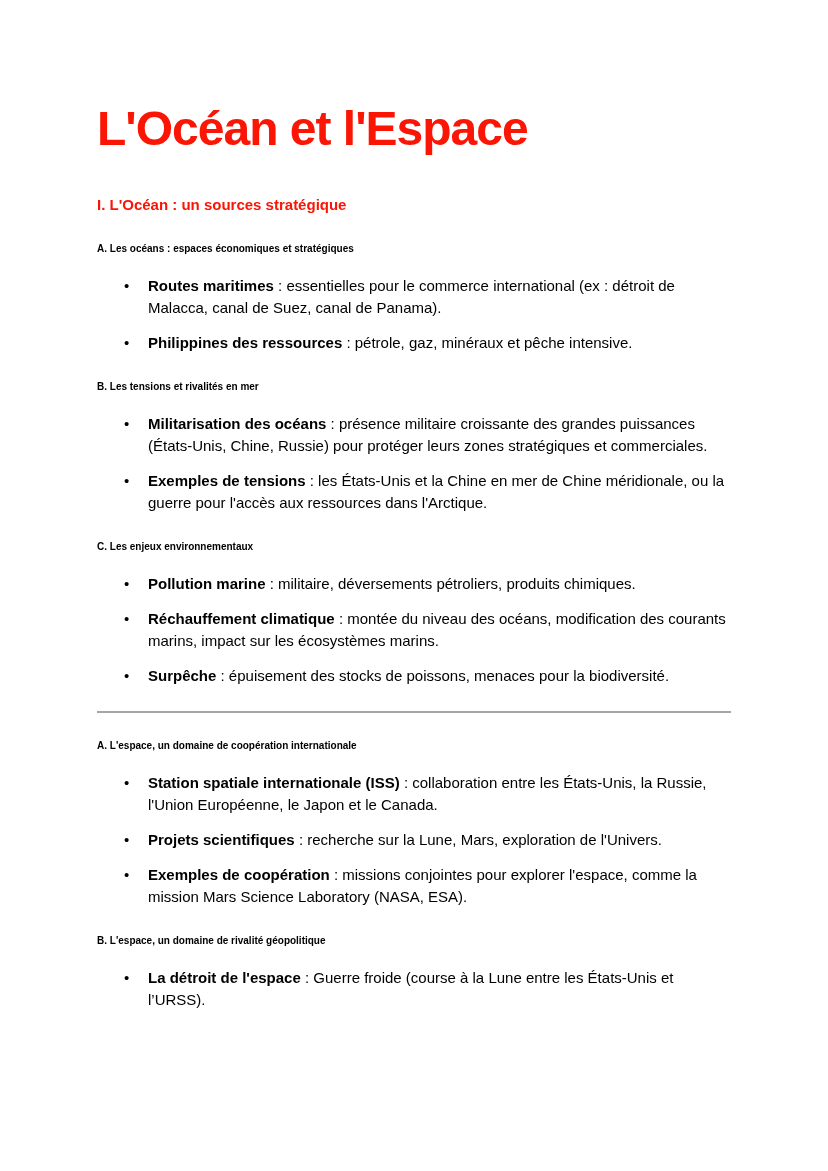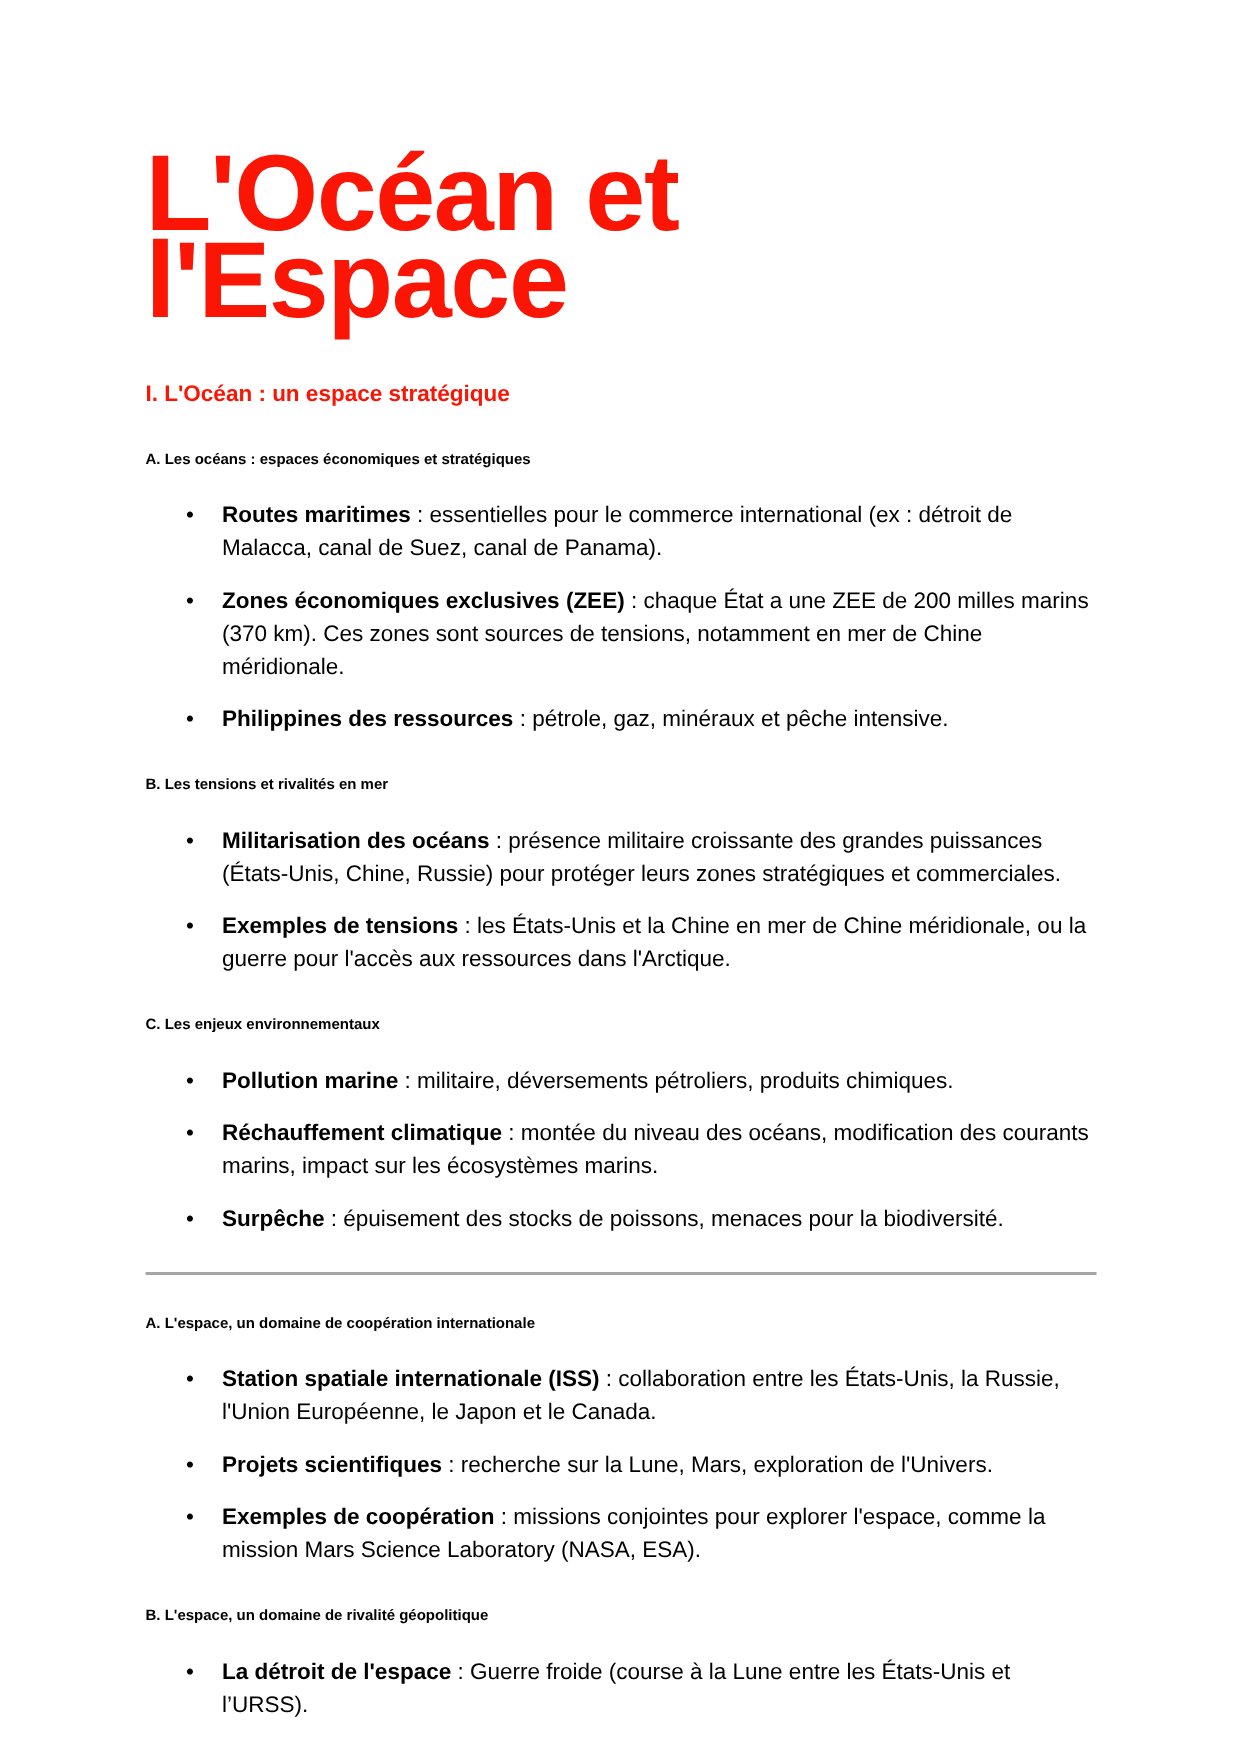--- a/index.html
+++ b/index.html
@@ -15,21 +15,21 @@
     box-sizing: border-box;
     padding: 100px 97px 0 97px;
     font-family: "Liberation Sans", sans-serif;
     color: #000000;
     font-size: 15px;
     line-height: 22px;
     overflow: hidden;
   }
   .doc-title {
     color: var(--accent-red, #ff0000);
-    font-size: 72px;
+    font-size: 48px;
     line-height: 58px;
     font-weight: bold;
     margin: 0 0 36px 0;
     letter-spacing: -1px;
   }
   .section-heading {
     color: var(--accent-red, #ff0000);
     font-weight: bold;
     font-size: 15px;
     margin: 0 0 16px 0;
@@ -66,26 +66,25 @@
     height: 0;
   }
 </style>
 </head>
 <body>
 
 <div class="page">
 
   <h1 class="doc-title">L'Océan et l'Espace</h1>
 
-  <h2 class="section-heading">I. L'Océan : un espace stratégique</h2>
+  <h2 class="section-heading">I. L'Océan : un sources stratégique</h2>
 
   <h3 class="sub-heading">A. Les océans : espaces économiques et stratégiques</h3>
   <div class="bullets">
     <div class="bullet"><span class="lead">Routes maritimes</span><span> : essentielles pour le commerce international (ex : détroit de Malacca, canal de Suez, canal de Panama).</span></div>
-    <div class="bullet"><span class="lead">Zones économiques exclusives (ZEE)</span><span> : chaque État a une ZEE de 200 milles marins (370 km). Ces zones sont sources de tensions, notamment en mer de Chine méridionale.</span></div>
     <div class="bullet"><span class="lead">Philippines des ressources</span><span> : pétrole, gaz, minéraux et pêche intensive.</span></div>
   </div>
 
   <h3 class="sub-heading">B. Les tensions et rivalités en mer</h3>
   <div class="bullets">
     <div class="bullet"><span class="lead">Militarisation des océans</span><span> : présence militaire croissante des grandes puissances (États-Unis, Chine, Russie) pour protéger leurs zones stratégiques et commerciales.</span></div>
     <div class="bullet"><span class="lead">Exemples de tensions</span><span> : les États-Unis et la Chine en mer de Chine méridionale, ou la guerre pour l'accès aux ressources dans l'Arctique.</span></div>
   </div>
 
   <h3 class="sub-heading">C. Les enjeux environnementaux</h3>

